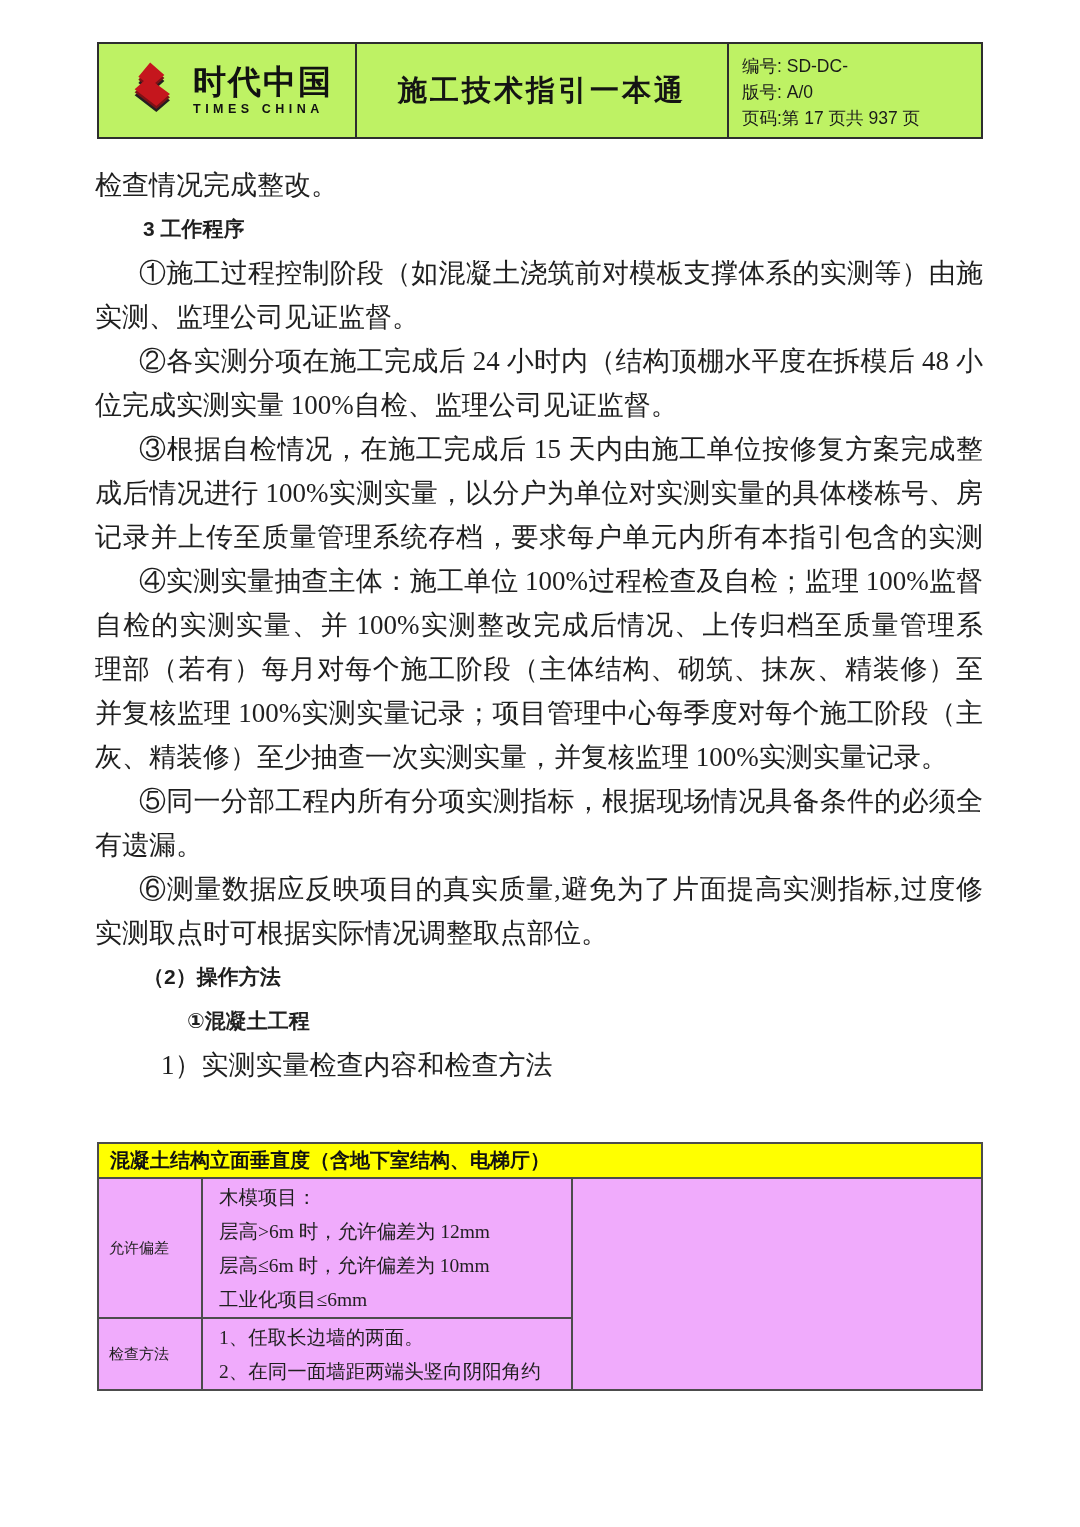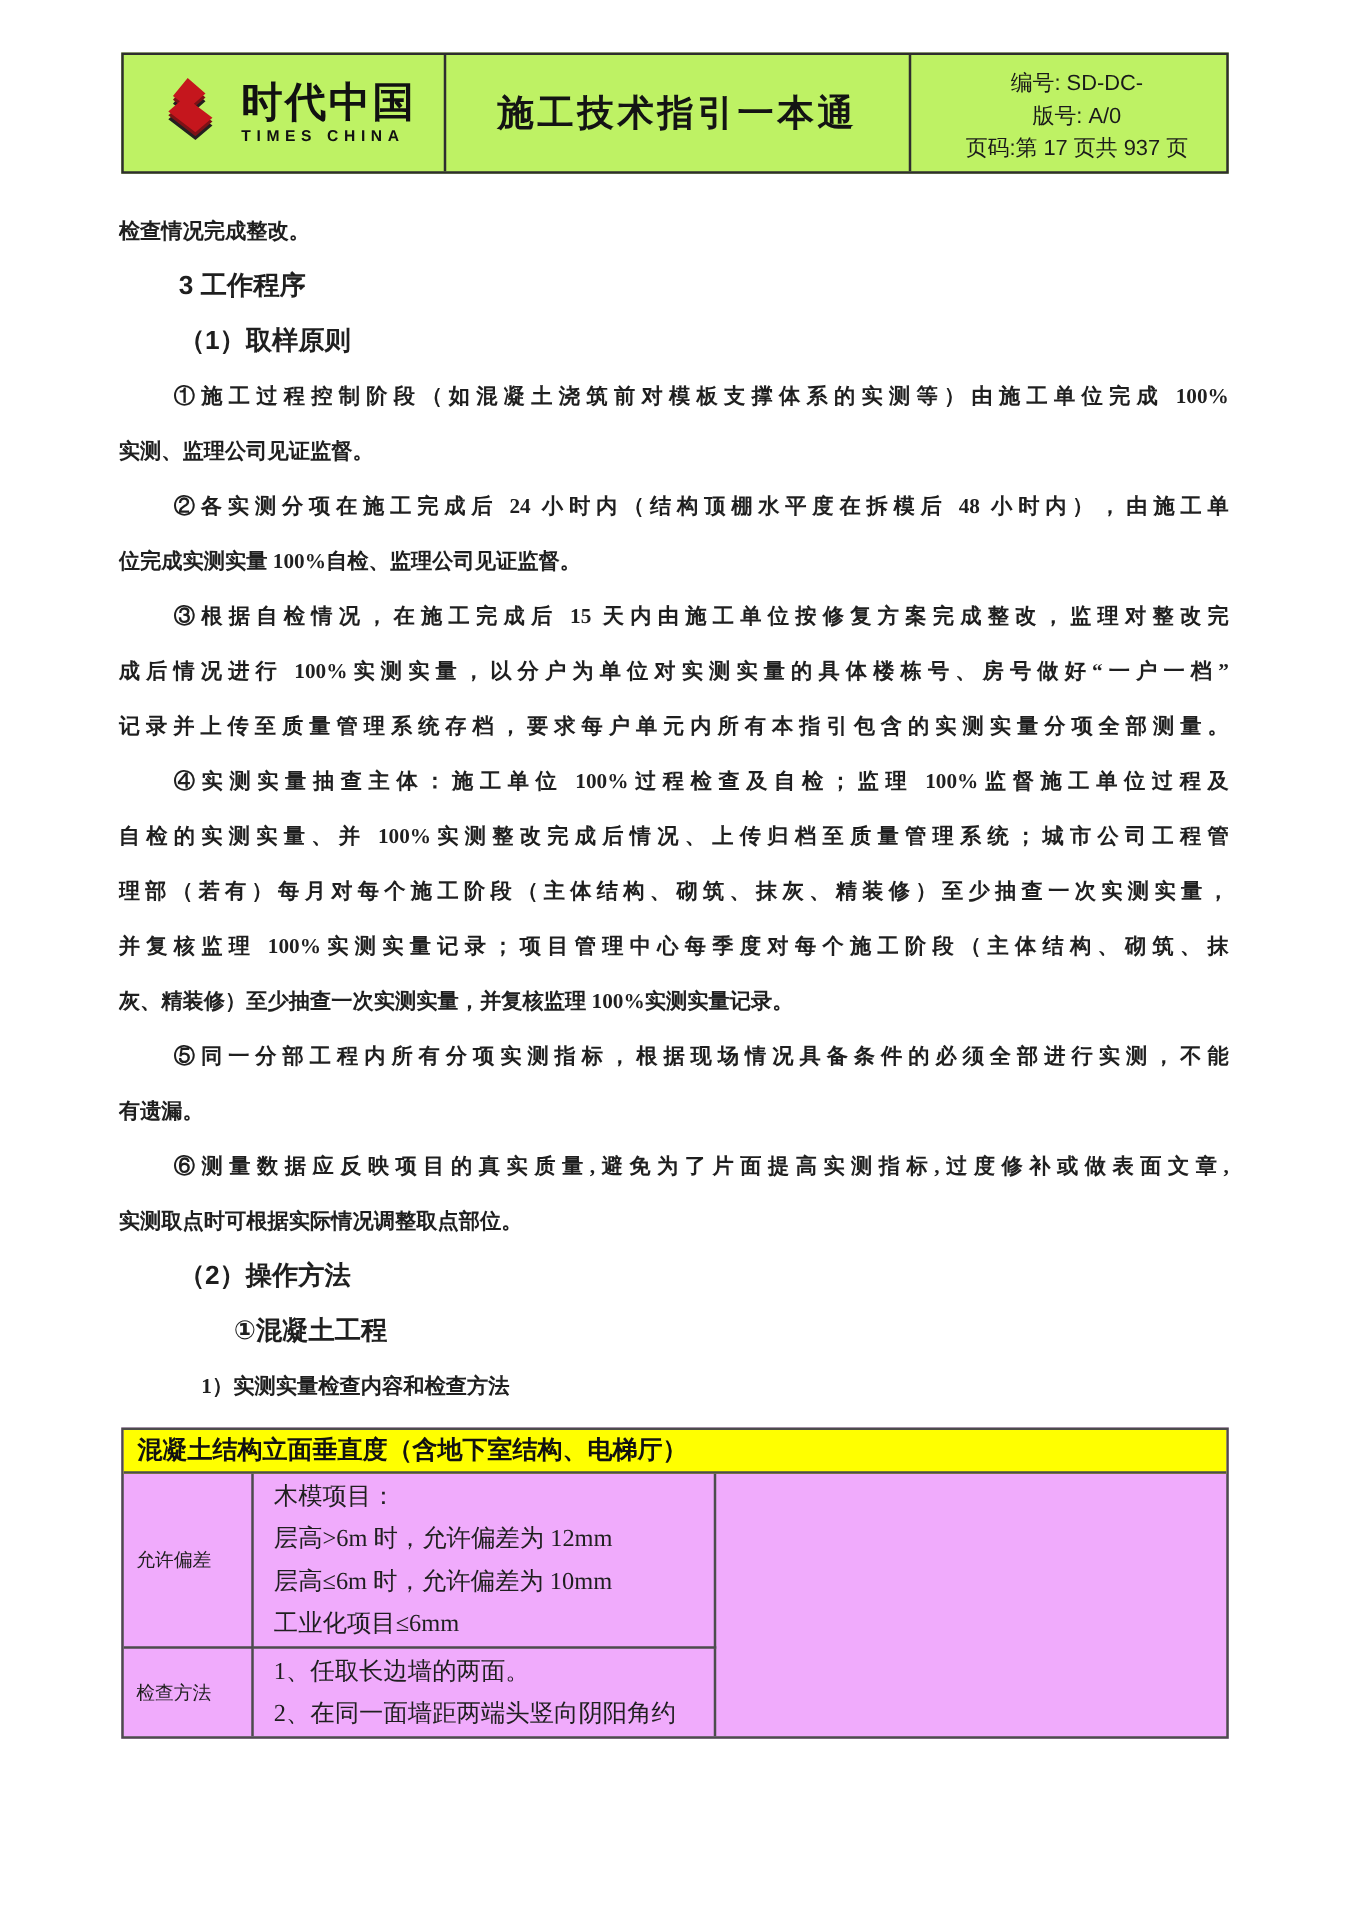--- a/index.html
+++ b/index.html
@@ -15,25 +15,25 @@
   .logotext{display:flex;flex-direction:column;align-items:flex-start;}
   .logocn{font-family:"Liberation Sans","DejaVu Sans",sans-serif;font-weight:700;
           font-size:33px;letter-spacing:2px;color:#111;line-height:1.05;}
   .logoen{font-family:"Liberation Sans","DejaVu Sans",sans-serif;font-weight:700;
           font-size:12.5px;letter-spacing:4.5px;color:#111;margin-top:3px;}
   .htitle{width:372px;border-left:2px solid #2e2e2e;display:flex;align-items:center;justify-content:center;
           font-family:"Liberation Sans","DejaVu Sans",sans-serif;font-weight:600;
           font-size:29px;letter-spacing:3px;color:#141414;text-align:center;}
   .hinfo{flex:1;border-left:2px solid #2e2e2e;padding:9px 0 0 13px;}
   .inf{font-family:"Liberation Sans","DejaVu Sans",sans-serif;font-size:17.5px;
-       line-height:26px;color:#1a1a1a;text-align:center;}
+       line-height:26px;color:#1a1a1a;}
 
   
   .bodytext{position:absolute;left:95px;top:163px;width:888px;}
-  .ln{height:44px;line-height:44px;font-size:17px;overflow:hidden;white-space:normal;font-weight:bold;}
+  .ln{height:44px;line-height:44px;font-size:27px;overflow:hidden;white-space:normal;}
   .ln.h{font-family:"Liberation Sans","DejaVu Sans",sans-serif;font-weight:700;font-size:21px;margin-left:48px;}
   .ln.i2{padding-left:44px;}
   .ln.i3{padding-left:66px;}
   .ln.j{text-align:justify;text-align-last:justify;text-justify:inter-character;}
 
   
   .dtable{position:absolute;left:97px;top:1142px;width:886px;box-sizing:border-box;
           border:2px solid var(--bd,#4c4c4c);background:#f0abfc;}
   .ttitle{height:33px;line-height:33px;background:var(--yl,#ffff00);
           border-bottom:2px solid var(--bd,#4c4c4c);
@@ -69,21 +69,20 @@
     <div class="hcell hinfo">
         <div class="inf">编号: SD-DC-</div>
         <div class="inf">版号: A/0</div>
         <div class="inf">页码:第 17 页共 937 页</div>
       </div>
   </div>
 
   <div class="bodytext">
       <div class="ln">检查情况完成整改。</div>
       <div class="ln h">3 工作程序</div>
-      <div class="ln h">（1）取样原则</div>
       <div class="ln i2 j">①施工过程控制阶段（如混凝土浇筑前对模板支撑体系的实测等）由施工单位完成 100%</div>
       <div class="ln">实测、监理公司见证监督。</div>
       <div class="ln i2 j">②各实测分项在施工完成后 24 小时内（结构顶棚水平度在拆模后 48 小时内），由施工单</div>
       <div class="ln">位完成实测实量 100%自检、监理公司见证监督。</div>
       <div class="ln i2 j">③根据自检情况，在施工完成后 15 天内由施工单位按修复方案完成整改，监理对整改完</div>
       <div class="ln j">成后情况进行 100%实测实量，以分户为单位对实测实量的具体楼栋号、房号做好“一户一档”</div>
       <div class="ln j">记录并上传至质量管理系统存档，要求每户单元内所有本指引包含的实测实量分项全部测量。</div>
       <div class="ln i2 j">④实测实量抽查主体：施工单位 100%过程检查及自检；监理 100%监督施工单位过程及</div>
       <div class="ln j">自检的实测实量、并 100%实测整改完成后情况、上传归档至质量管理系统；城市公司工程管</div>
       <div class="ln j">理部（若有）每月对每个施工阶段（主体结构、砌筑、抹灰、精装修）至少抽查一次实测实量，</div>

